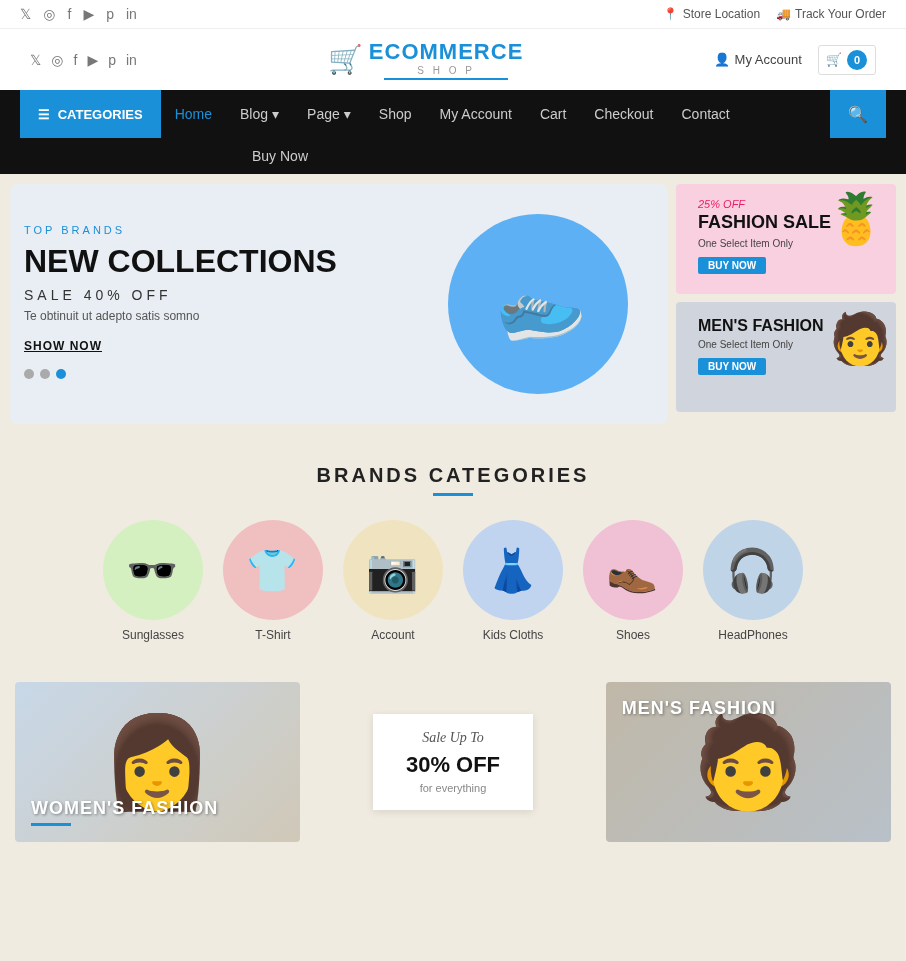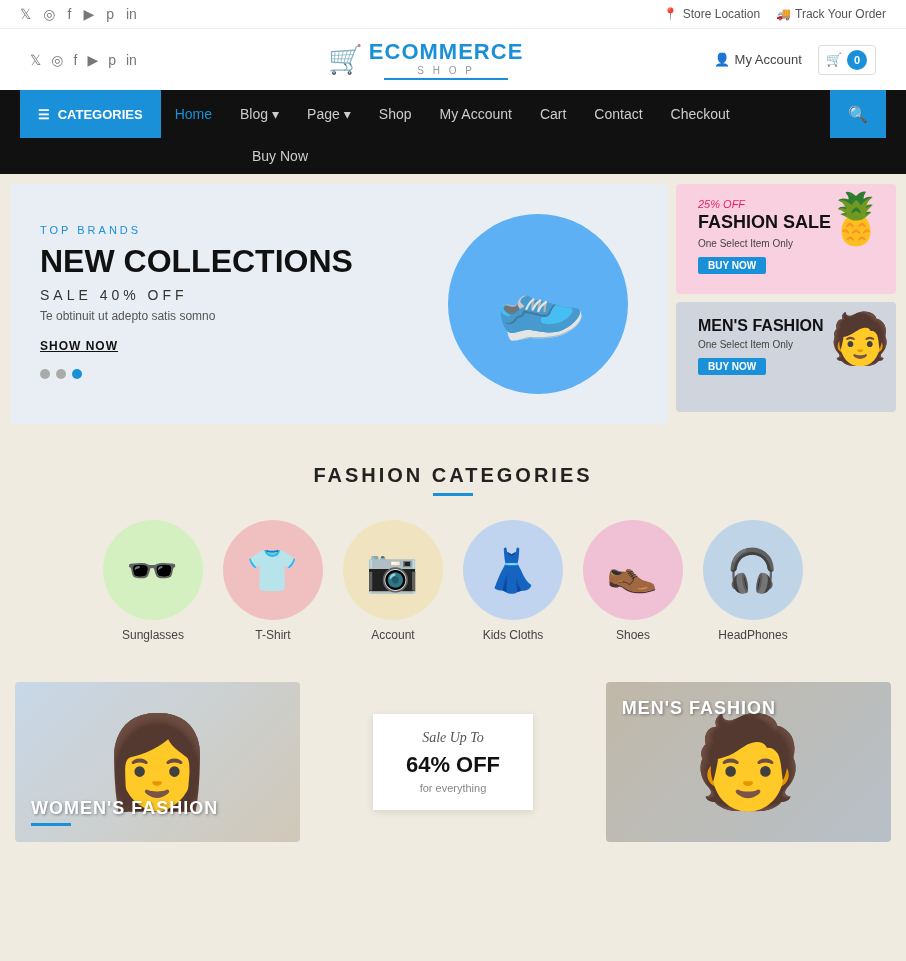--- a/index.html
+++ b/index.html
@@ -114,22 +114,22 @@
       display: flex;
       gap: 8px;
       padding: 10px 10px;
       background: #f0ebe0;
     }
 
     
     .hero-main {
       flex: 1;
       background: #e8eef3;
-      border-radius: 1px;
-      padding: 40px 30px;
+      border-radius: 8px;
+      padding: 40px 14px;
       position: relative;
       overflow: hidden;
       min-height: 240px;
     }
     .hero-top-brands {
       font-size: 11px;
       letter-spacing: 3px;
       color: #1a90d9;
       margin-bottom: 8px;
     }
@@ -415,24 +415,24 @@
     <a class="nav-item">
       <span>Shop</span>
     </a>
     <a class="nav-item">
       <span>My Account</span>
     </a>
     <a class="nav-item">
       <span>Cart</span>
     </a>
     <a class="nav-item">
+      <span>Checkout</span>
+    </a>
+    <a class="nav-item">
       <span>Contact</span>
-    </a>
-    <a class="nav-item">
-      <span>Checkout</span>
     </a>
   </div>
   <button class="nav-search">🔍</button>
 </div>
 
 <div style="background:#111; padding:0 20px 0 238px;">
   <a class="nav-item" style="color:#ccc; text-decoration:none; padding:10px 14px; font-size:14px; display:inline-block;">
     <span>Buy Now</span>
   </a>
 </div>
@@ -469,21 +469,21 @@
     <div class="promo-card gray">
       <div class="promo-title">MEN'S FASHION</div>
       <div class="promo-sub">One Select Item Only</div>
       <div class="promo-btn">BUY NOW</div>
       <div class="promo-person">🧑</div>
     </div>
   </div>
 </div>
 
 <div class="section">
-  <div class="section-title">FASHION CATEGORIES</div>
+  <div class="section-title">BRANDS CATEGORIES</div>
   <div class="section-underline"></div>
   <div class="categories-grid">
 
     <div class="category-item">
       <div class="category-circle cat-sunglasses">
         <span>🕶️</span>
       </div>
       <div class="category-label">Sunglasses</div>
     </div>
 
@@ -533,21 +533,21 @@
         <div class="banner-label">WOMEN'S FASHION</div>
         <div class="banner-underline"></div>
       </div>
     </div>
   </div>
 
   <div class="banner">
     <div class="banner-bg" style="background: transparent; align-items:center; justify-content:center;">
       <div class="banner-overlay">
         <div class="sale-up-to">Sale Up To</div>
-        <div class="sale-percent">64% OFF</div>
+        <div class="sale-percent">30% OFF</div>
         <div class="sale-sub">for everything</div>
       </div>
     </div>
   </div>
 
   <div class="banner">
     <div class="banner-bg banner-men">
       <div style="position:absolute; left:0; top:0; width:100%; height:100%; display:flex; align-items:center; justify-content:center; font-size:90px;">🧑</div>
       <div style="position:absolute; top:16px; left:16px; z-index:2;">
         <div class="banner-label">MEN'S FASHION</div>

